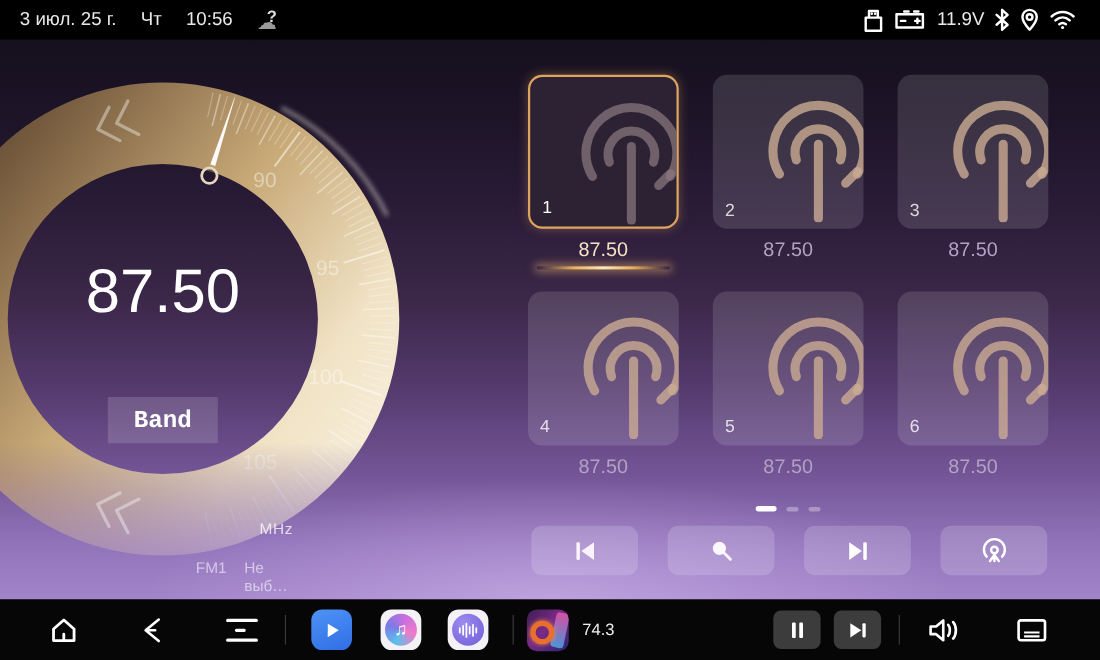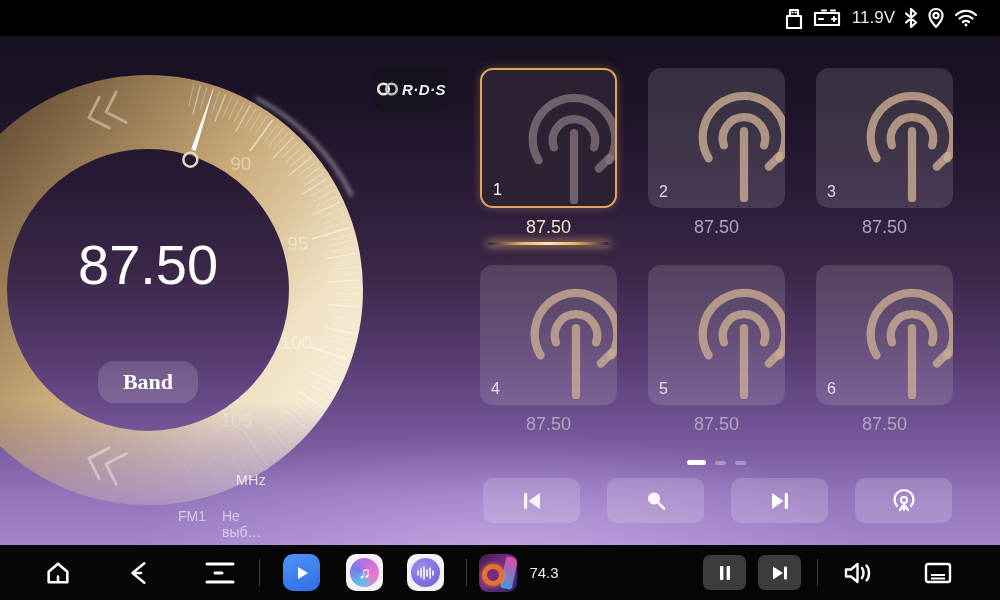--- a/index.html
+++ b/index.html
@@ -32,22 +32,22 @@
   .seek-chevron { position:absolute; width:44px; height:40px; opacity:.38; }
   .seek-up { left:84px; top:56px; transform:rotate(-18deg); }
   .seek-down { left:84px; top:408px; transform:rotate(18deg); }
 
   .freq-block { position:absolute; left:78px; top:196px; color:#fff; }
   .freq-value { font-size:56px; font-weight:500; letter-spacing:0px; }
   .freq-unit { position:absolute; left:158px; top:240px; font-size:14px; color:rgba(255,255,255,.78); letter-spacing:.5px; }
   .freq-sub { position:absolute; left:100px; top:276px; font-size:14px; color:rgba(255,255,255,.58); display:flex; gap:16px; }
 
   .band-btn { position:absolute; left:98px; top:325px; width:100px; height:42px;
-    background:rgba(255,255,255,.15); border-radius:16px; border:none;
-    color:#fff; font-size:22px; font-weight:bold; font-family:Liberation Serif, serif;
+    background:rgba(255,255,255,.15); border-radius:1px; border:none;
+    color:#fff; font-size:22px; font-weight:bold; font-family:Liberation Mono, monospace;
     display:flex; align-items:center; justify-content:center; }
 
   .rds-badge { position:absolute; left:373px; top:30px; width:76px; height:46px;
     background:rgba(22,16,28,.55); border-radius:12px; display:flex; align-items:center; justify-content:center; gap:2px; }
   .rds-text { color:#f2f2f2; font-size:15px; font-weight:bold; font-style:italic; letter-spacing:.5px; }
 
   
   .preset-grid { position:absolute; left:480px; top:32px; width:473px;
     display:grid; grid-template-columns:repeat(3,137px); column-gap:31px; row-gap:27px; }
   .preset-cell { width:137px; }
@@ -99,20 +99,29 @@
     display:flex; align-items:center; justify-content:center; }
 
   svg .st { fill:none; stroke:#fff; stroke-width:2.2; stroke-linecap:round; stroke-linejoin:round; }
 </style>
 </head>
 <body>
 
 <div class="screen">
 
   <div class="statusbar">
+    <div class="sb-left">
+      <span>3 июл. 25 г.</span>
+      <span>Чт</span>
+      <span>10:56</span>
+      <span class="weather-wrap">
+        <span class="weather-cloud">☁</span>
+        <span class="weather-q">?</span>
+      </span>
+    </div>
     <div class="sb-right">
       <span class="sb-icon">
         <svg width="20" height="22" viewBox="0 0 20 22">
             <path class="st" d="M3 9 h14 v12 h-14 z M6 9 V3 h8 v6 M8.5 5.5 h0.1 M11.5 5.5 h0.1"></path>
           </svg>
       </span>
       <span class="sb-icon">
         <svg width="30" height="20" viewBox="0 0 30 20">
             <path class="st" d="M2 5 h24 v12 h-24 z M9 2.5 h4 M18 2.5 h4 M6 11 h4 M19 11 h4 M21 9 v4"></path>
           </svg>
@@ -269,27 +278,20 @@
       <div class="freq-value">87.50</div>
       <div class="freq-unit">MHz</div>
       <div class="freq-sub">
         <span>FM1</span>
         <span>Не выб…</span>
       </div>
     </div>
 
     <button class="band-btn">Band</button>
 
-    <div class="rds-badge">
-      <svg width="24" height="16" viewBox="0 0 24 16">
-        <circle cx="7.5" cy="8" r="5.3" fill="none" stroke="#e9e9e9" stroke-width="2.6"></circle>
-        <circle cx="15.5" cy="8" r="5.3" fill="none" stroke="#bdbdbd" stroke-width="2.6"></circle>
-      </svg>
-      <span class="rds-text">R·D·S</span>
-    </div>
 
     <div class="preset-grid">
         <div class="preset-cell selected">
         <div class="preset-tile">
           <svg class="preset-icon" viewBox="0 0 100 100">
             <path d="M33 52 A 18 18 0 1 1 67 52" fill="none" stroke-width="7" stroke-linecap="round"></path>
             <path d="M20 63 A 35 35 0 1 1 80 63" fill="none" stroke-width="7" stroke-linecap="round"></path>
             <line x1="50" y1="40" x2="50" y2="97" stroke-width="7" stroke-linecap="round"></line>
             <line x1="71" y1="70" x2="80" y2="61" stroke-width="7" stroke-linecap="round"></line>
           </svg>

